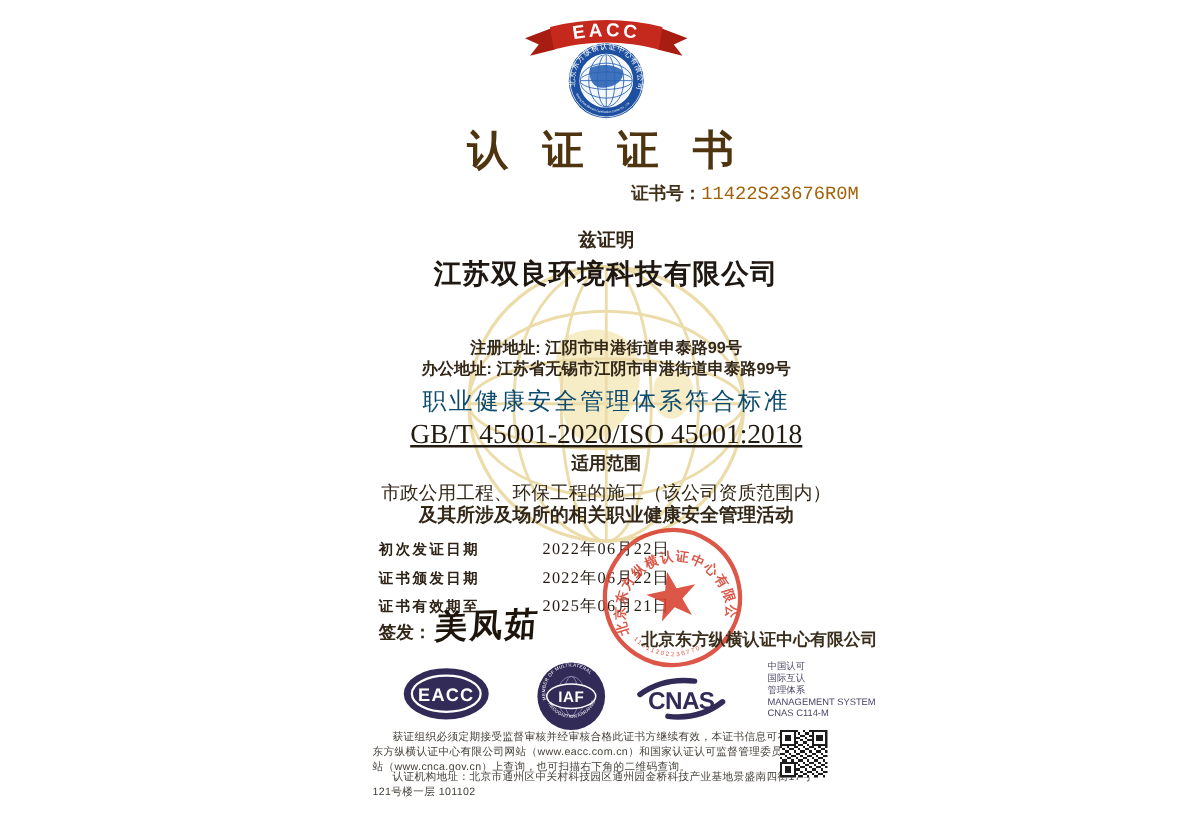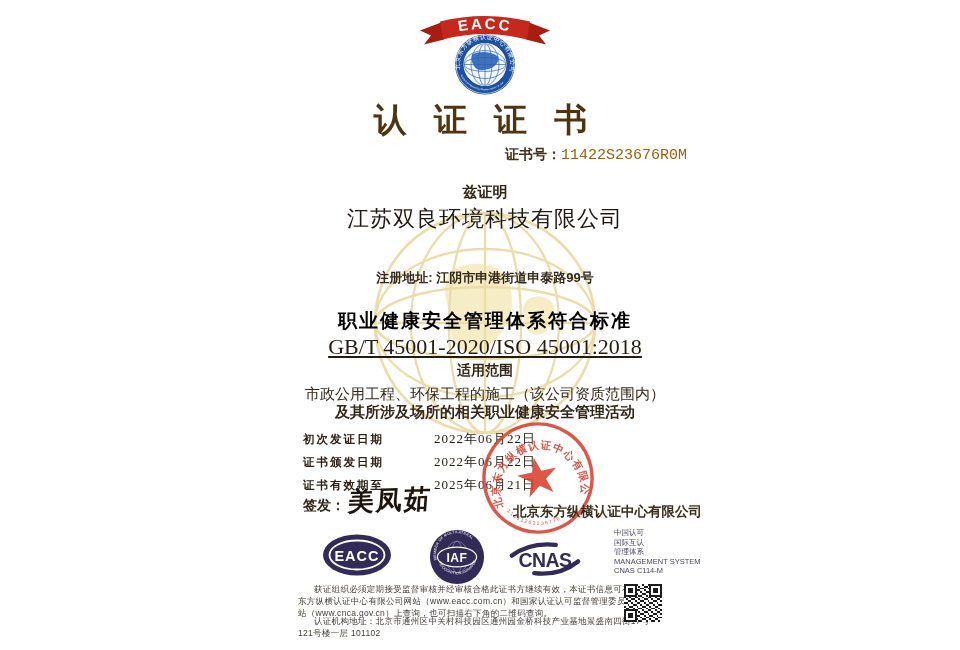--- a/index.html
+++ b/index.html
@@ -12,27 +12,27 @@
 
   #watermark{left:352px;top:190px;z-index:0;opacity:.8;}
   #top-logo{left:410px;top:6px;width:150px;height:96px;z-index:1;}
 
   #title{top:98px;font-size:33px;font-weight:bold;letter-spacing:9px;color:#4f3410;z-index:1;}
   #cert-no{left:505px;top:146px;font-size:14px;color:#41301a;z-index:1;}
   #cert-no .lbl{font-weight:600;}
   #cert-no .val{font-family:Liberation Mono, monospace;font-size:15px;color:#a16207;}
 
   #intro{top:183px;font-size:15px;font-weight:600;z-index:1;}
-  #company{top:204px;font-size:22px;font-weight:normal;color:#1f1812;letter-spacing:1px;z-index:1;}
+  #company{top:204px;font-size:22px;font-weight:bold;color:#1f1812;letter-spacing:1px;z-index:1;}
   #credit{top:243px;font-size:13px;z-index:1;}
   #credit .lbl{font-weight:700;}
   #credit .val{font-family:"Liberation Serif",serif;font-size:14px;}
   #reg-addr{top:269px;font-size:13px;font-weight:700;z-index:1;}
   #office-addr{top:286px;font-size:13px;font-weight:700;z-index:1;}
-  #system{top:308px;font-size:19px;font-weight:bold;letter-spacing:2px;color:#000000;z-index:1;}
+  #system{top:308px;font-size:19px;font-weight:normal;letter-spacing:2px;color:#0c4a6e;z-index:1;}
   #standard{top:334px;font-size:22px;color:#241b10;z-index:1;text-decoration:underline;}
   #scope-title{top:362px;font-size:14px;font-weight:bold;z-index:1;}
   #scope1{top:385px;font-size:15px;font-weight:normal;z-index:1;}
   #scope2{top:403px;font-size:15px;font-weight:bold;z-index:1;}
 
   #dates{left:303px;top:430px;z-index:1;}
   .date-row{display:flex;align-items:baseline;margin-bottom:5px;}
   .date-row .lbl{font-size:11.5px;font-weight:700;letter-spacing:2px;color:#2c2114;width:96px;}
   .date-row .val{font-size:13px;font-family:"Liberation Serif",serif;color:#241c12;margin-left:35px;letter-spacing:1px;}
 
@@ -118,20 +118,21 @@
   </svg>
 
   <div id="title" class="abs center-col">认 证 证 书</div>
   <div id="cert-no" class="abs">
     <span class="lbl">证书号：</span><span class="val">11422S23676R0M</span>
   </div>
 
   <div id="intro" class="abs center-col cn">兹证明</div>
   <div id="company" class="abs center-col">江苏双良环境科技有限公司</div>
   <div id="reg-addr" class="abs center-col cn">注册地址: 江阴市申港街道申泰路99号</div>
+  <div id="office-addr" class="abs center-col cn">办公地址: 江苏省无锡市江阴市申港街道申泰路99号</div>
   <div id="system" class="abs center-col">职业健康安全管理体系符合标准</div>
   <div id="standard" class="abs center-col serif">GB/T 45001-2020/ISO 45001:2018</div>
   <div id="scope-title" class="abs center-col cn">适用范围</div>
   <div id="scope1" class="abs center-col cn">市政公用工程、环保工程的施工（该公司资质范围内）</div>
   <div id="scope2" class="abs center-col cn">及其所涉及场所的相关职业健康安全管理活动</div>
 
   <div id="dates" class="abs">
     <div class="date-row">
       <span class="lbl">初次发证日期</span>
       <span class="val">2022年06月22日</span>

